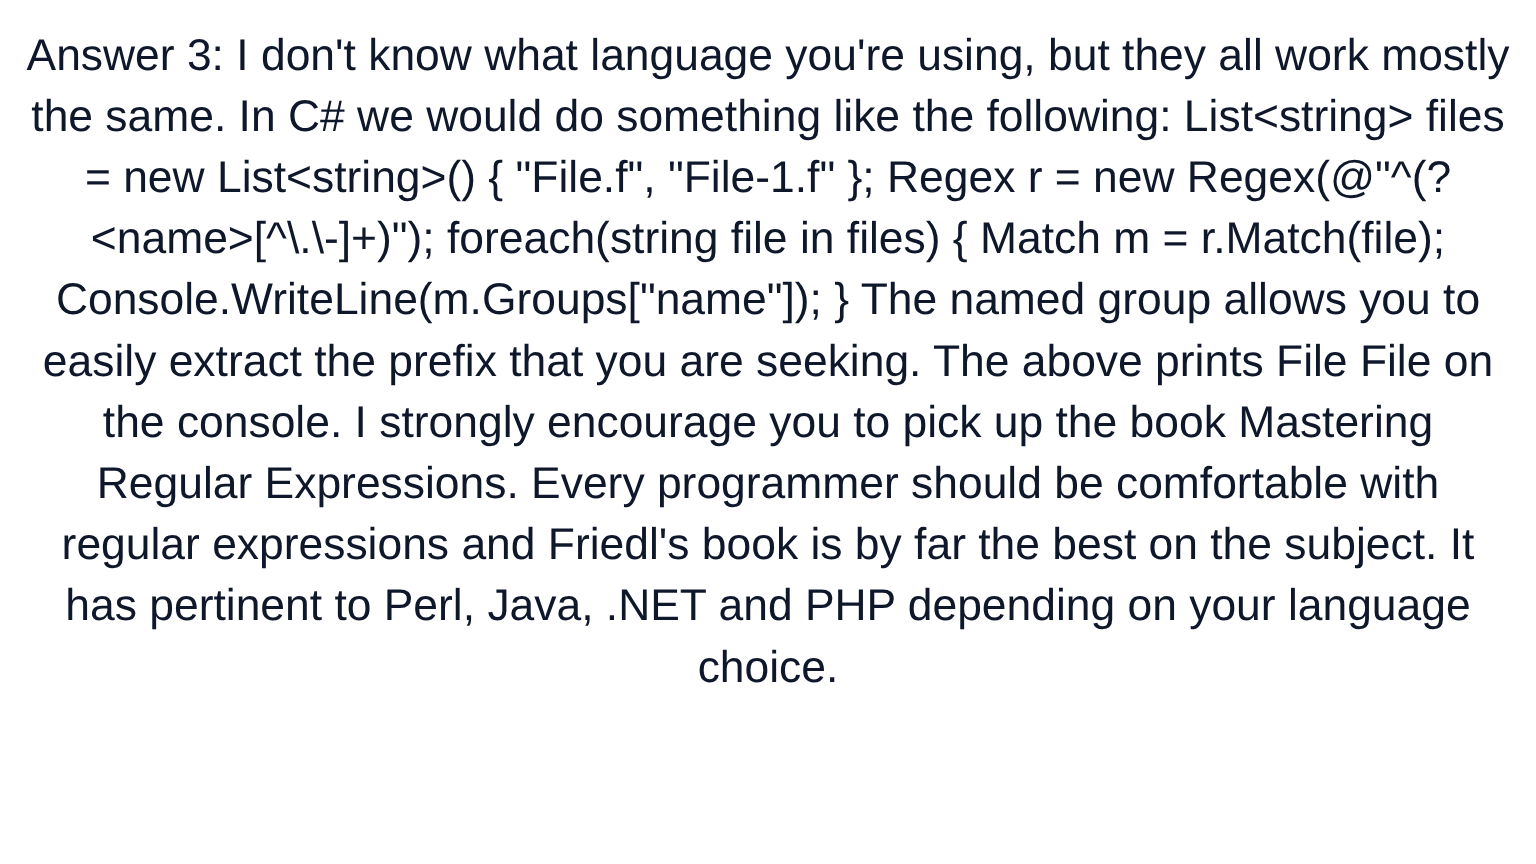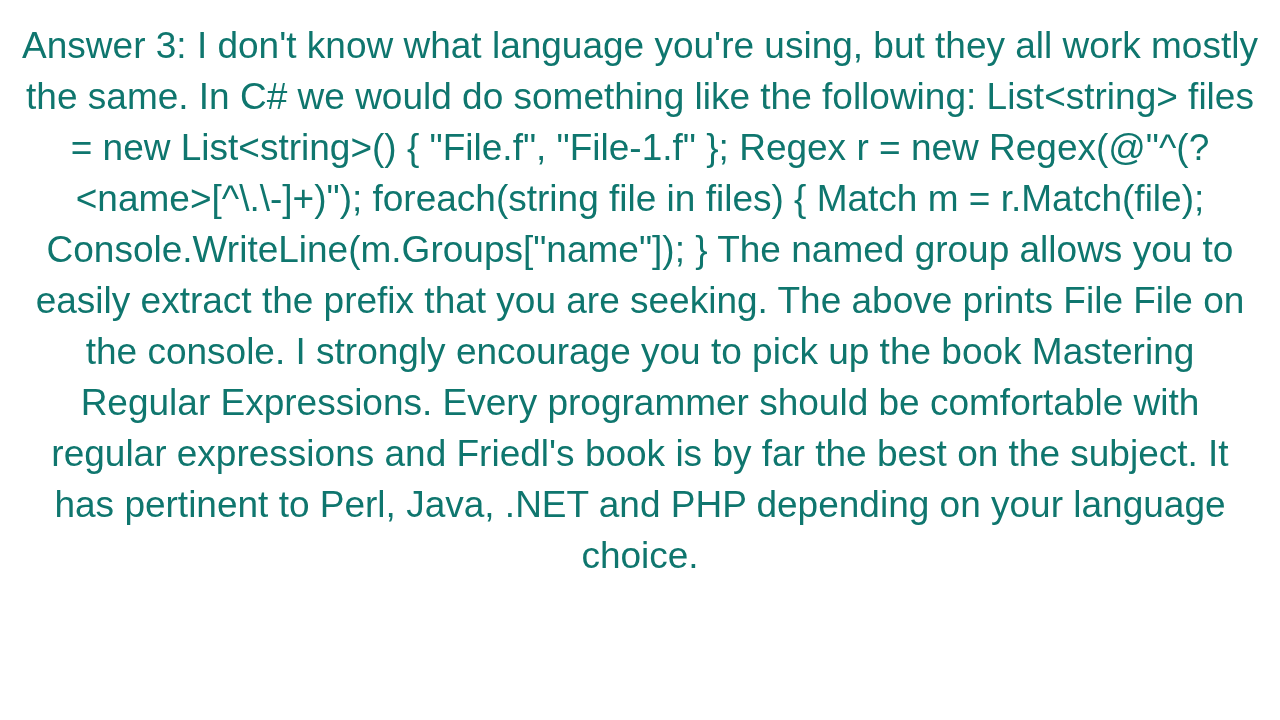--- a/index.html
+++ b/index.html
@@ -15,21 +15,21 @@
       display: flex;
       align-items: flex-start;
       justify-content: center;
       overflow: hidden;
     }
     .content {
       width: 1260px;
       padding: 20px 10px 0 10px;
       font-size: 37px;
       line-height: 1.38;
-      color: #0f766e;
+      color: #0f172a;
       text-align: center;
       font-weight: 400;
     }
   </style>
 </head>
 <body>
 
 <div class="content">Answer 3: I don't know what language you're using, but they all work mostly the same. In C# we would do something like the following: List&lt;string&gt; files = new List&lt;string&gt;() { "File.f",     "File-1.f" }; Regex r = new Regex(@"^(?&lt;name&gt;[^\.\-]+)"); foreach(string file in files) {     Match m = r.Match(file);     Console.WriteLine(m.Groups["name"]); }  The named group allows you to easily extract the prefix that you are seeking. The above prints File File  on the console. I strongly encourage you to pick up the book Mastering Regular Expressions. Every programmer should be comfortable with regular expressions and Friedl's book is by far the best on the subject. It has pertinent to Perl, Java, .NET and PHP depending on your language choice.</div>
 
 </body></html>

